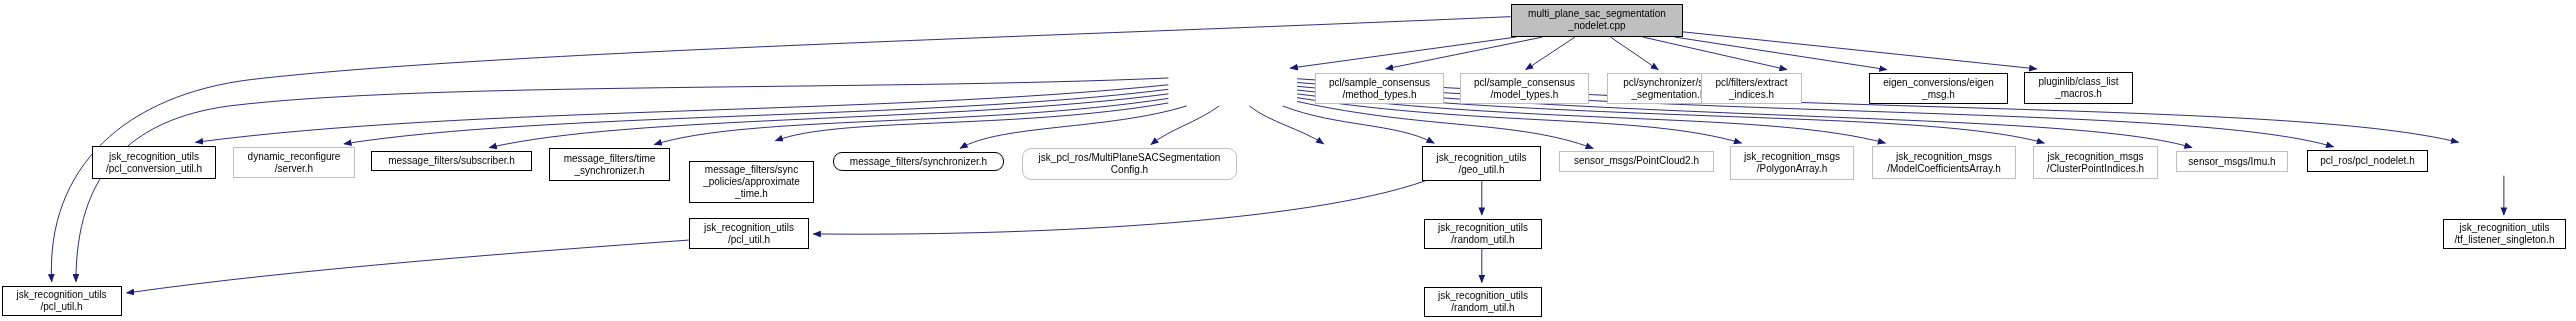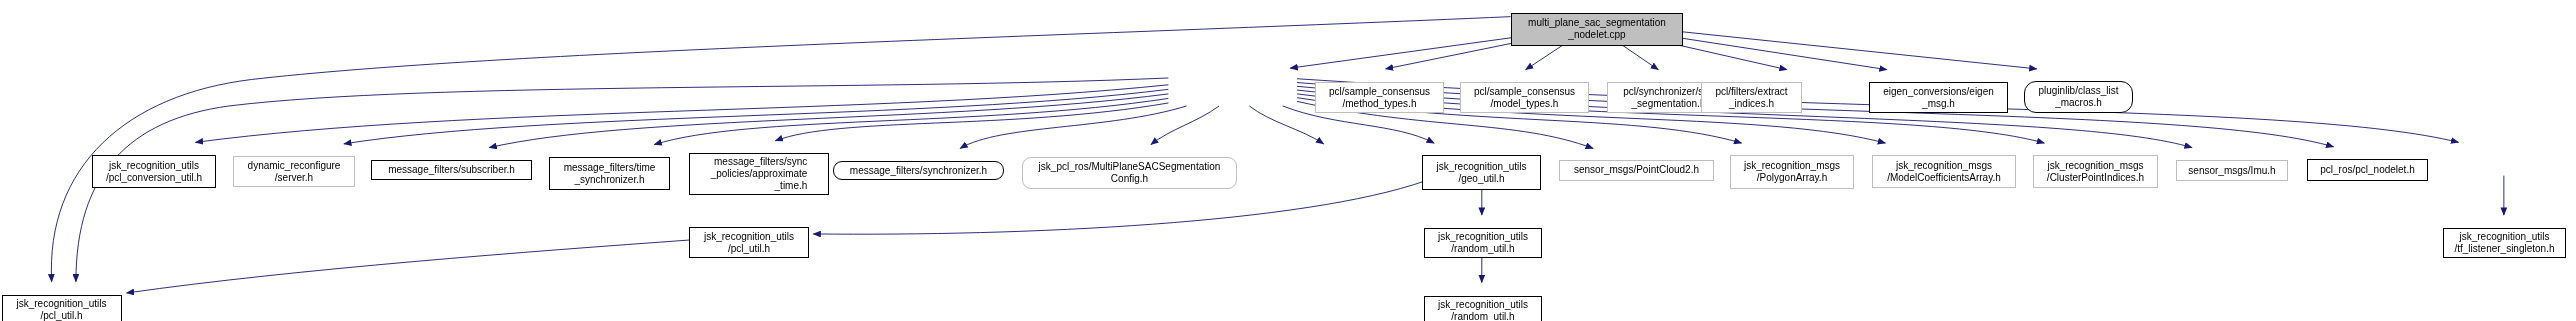--- a/index.html
+++ b/index.html
@@ -11,21 +11,20 @@
   }
   #edges{position:absolute;left:0;top:0;width:2576px;height:321px;}
   .edge{fill:none;stroke:#191970;stroke-width:1.2px;}
   .node{
     position:absolute;box-sizing:border-box;
     display:flex;align-items:center;justify-content:center;
     text-align:center;white-space:pre-line;
     background:#ffffff;border:0.8px solid #000000;
     font-size:10px;line-height:12px;color:#000000;
     cursor:pointer;
-    margin-top:9px;
   }
   .node.bold{border-width:1.5px;}
   .node.gray{border-color:#bebebe;}
   .node.root{background:#bfbfbf;border-width:1.1px;cursor:default;}
 </style>
 </head>
 <body>
 
 <div id="graph">
 
@@ -73,31 +72,31 @@
   <div class="node gray" style="left:1315px;top:73px;width:129px;height:31px;">pcl/sample_consensus
 /method_types.h</div>
   <div class="node gray" style="left:1460px;top:73px;width:129px;height:31px;">pcl/sample_consensus
 /model_types.h</div>
   <div class="node gray" style="left:1607px;top:73px;width:123px;height:31px;">pcl/synchronizer/sac
 _segmentation.h</div>
   <div class="node gray" style="left:1701px;top:73px;width:101px;height:31px;">pcl/filters/extract
 _indices.h</div>
   <div class="node bold" style="left:1869px;top:73px;width:139px;height:31px;">eigen_conversions/eigen
 _msg.h</div>
-  <div class="node bold" style="left:2024px;top:72px;width:109px;height:32px;border-radius:12px;">pluginlib/class_list
+  <div class="node bold" style="left:2024px;top:72px;width:109px;height:32px;">pluginlib/class_list
 _macros.h</div>
 
   <div class="node bold" style="left:92px;top:146px;width:124px;height:33px;">jsk_recognition_utils
 /pcl_conversion_util.h</div>
   <div class="node gray" style="left:233px;top:147px;width:122px;height:31px;">dynamic_reconfigure
 /server.h</div>
   <div class="node" style="left:371px;top:151px;width:161px;height:20px;">message_filters/subscriber.h</div>
   <div class="node" style="left:549px;top:148px;width:121px;height:33px;">message_filters/time
 _synchronizer.h</div>
-  <div class="node" style="left:689px;top:144px;width:140px;height:42px;text-align:right;">message_filters/sync
+  <div class="node" style="left:689px;top:161px;width:125px;height:42px;">message_filters/sync
 _policies/approximate
 _time.h</div>
   <div class="node" style="left:833px;top:152px;width:171px;height:19px;border-radius:9px;">message_filters/synchronizer.h</div>
   <div class="node gray" style="left:1022px;top:148px;width:215px;height:32px;border-radius:9px;">jsk_pcl_ros/MultiPlaneSACSegmentation
 Config.h</div>
   <div class="node bold" style="left:1422px;top:146px;width:119px;height:35px;">jsk_recognition_utils
 /geo_util.h</div>
   <div class="node gray" style="left:1559px;top:151px;width:155px;height:20.5px;">sensor_msgs/PointCloud2.h</div>
   <div class="node gray" style="left:1730px;top:146px;width:124px;height:34px;">jsk_recognition_msgs
 /PolygonArray.h</div>

